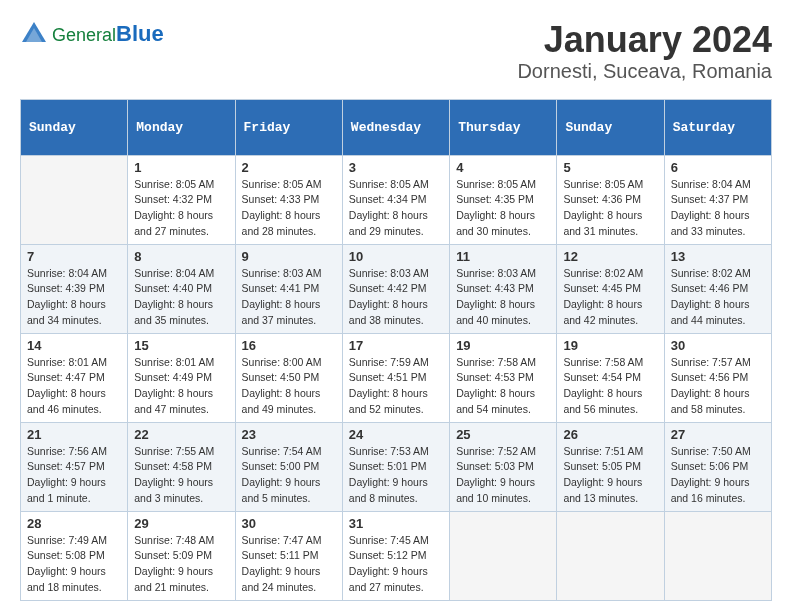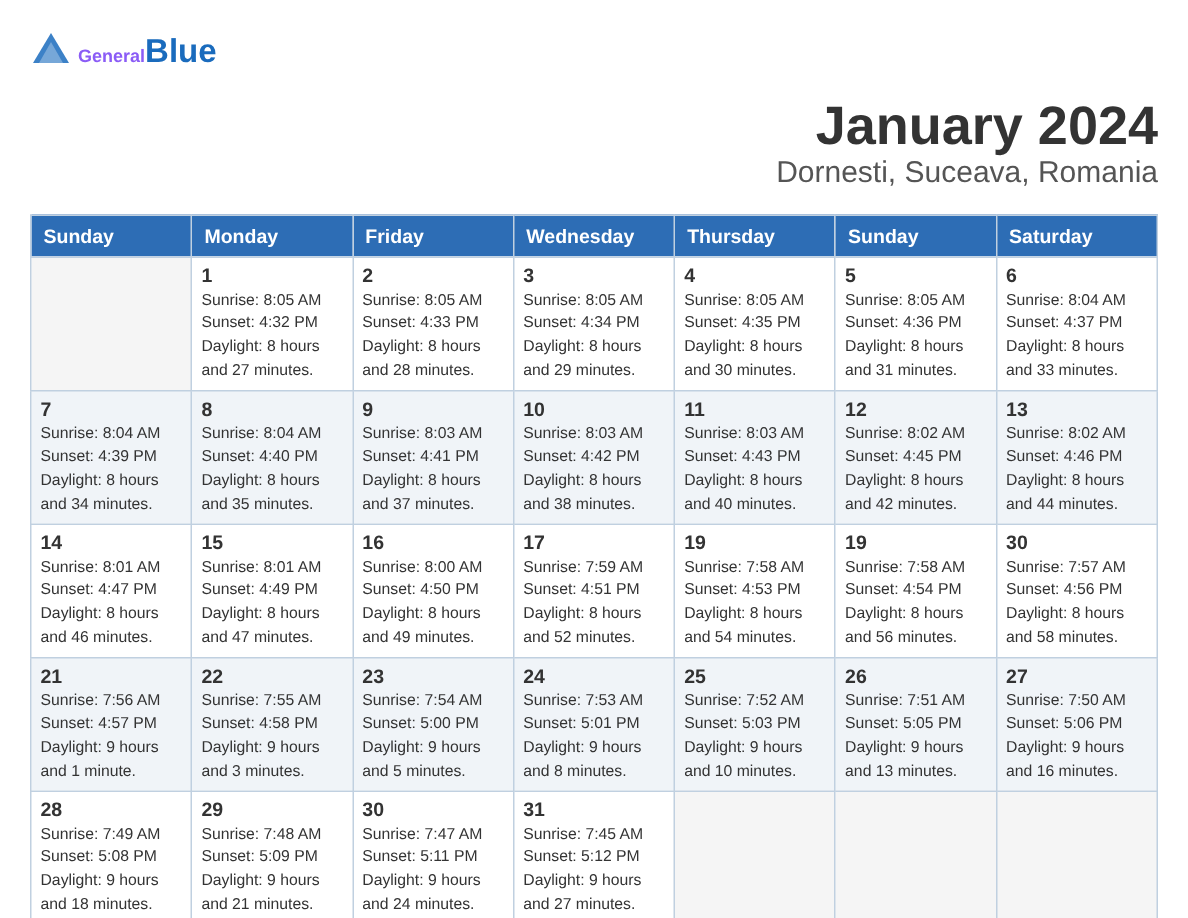--- a/index.html
+++ b/index.html
@@ -14,61 +14,61 @@
       display: flex;
       justify-content: space-between;
       align-items: flex-start;
       margin-bottom: 16px;
     }
     .logo {
       display: flex;
       align-items: center;
     }
     .logo-text-general {
-      font-size: 12px;
-      font-weight: bold;
-      color: #8b5cf6;
+      font-size: 18px;
+      font-weight: normal;
+      color: #15803d;
     }
     .logo-text-blue {
       font-size: 22px;
       font-weight: bold;
       color: #1a6bbd;
     }
     .logo-icon {
       width: 28px;
       height: 28px;
       margin-right: 4px;
     }
     .title-block {
       text-align: right;
     }
     .month-title {
       font-size: 36px;
       font-weight: bold;
       color: #333;
       line-height: 1.1;
-      margin-top: 44px;
     }
     .location {
       font-size: 20px;
       color: #555;
     }
     .calendar-table {
       width: 100%;
       border-collapse: collapse;
       table-layout: fixed;
     }
     .calendar-table th {
       background-color: #2d6db5;
       color: #fff;
       text-align: left;
-      padding: 6px 8px;
+      padding: 20px 8px;
       font-size: 13px;
       font-weight: bold;
       border: 1px solid #c0d0e0;
+      font-family: Liberation Mono, monospace;
     }
     .calendar-table td {
       border: 1px solid #c0d0e0;
       vertical-align: top;
       padding: 4px 6px;
       font-size: 11px;
       color: #333;
       height: 80px;
       background: #fff;
     }

